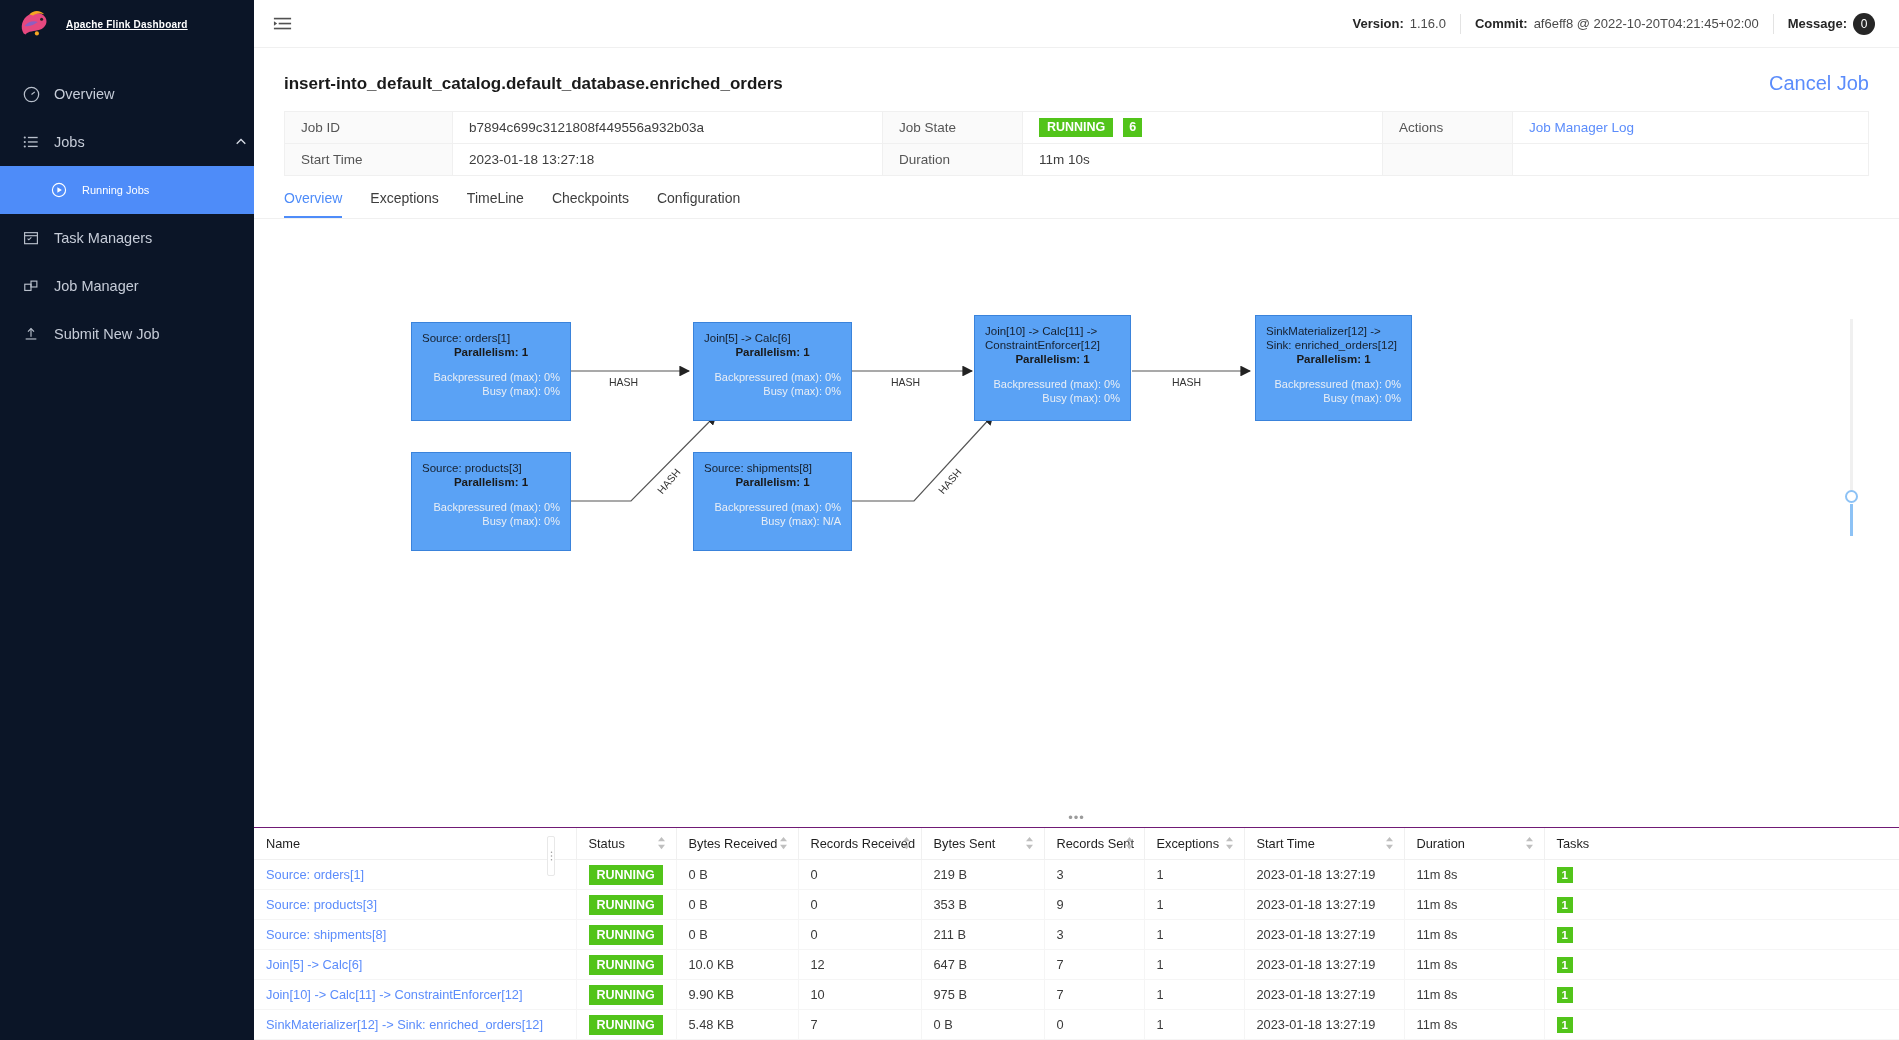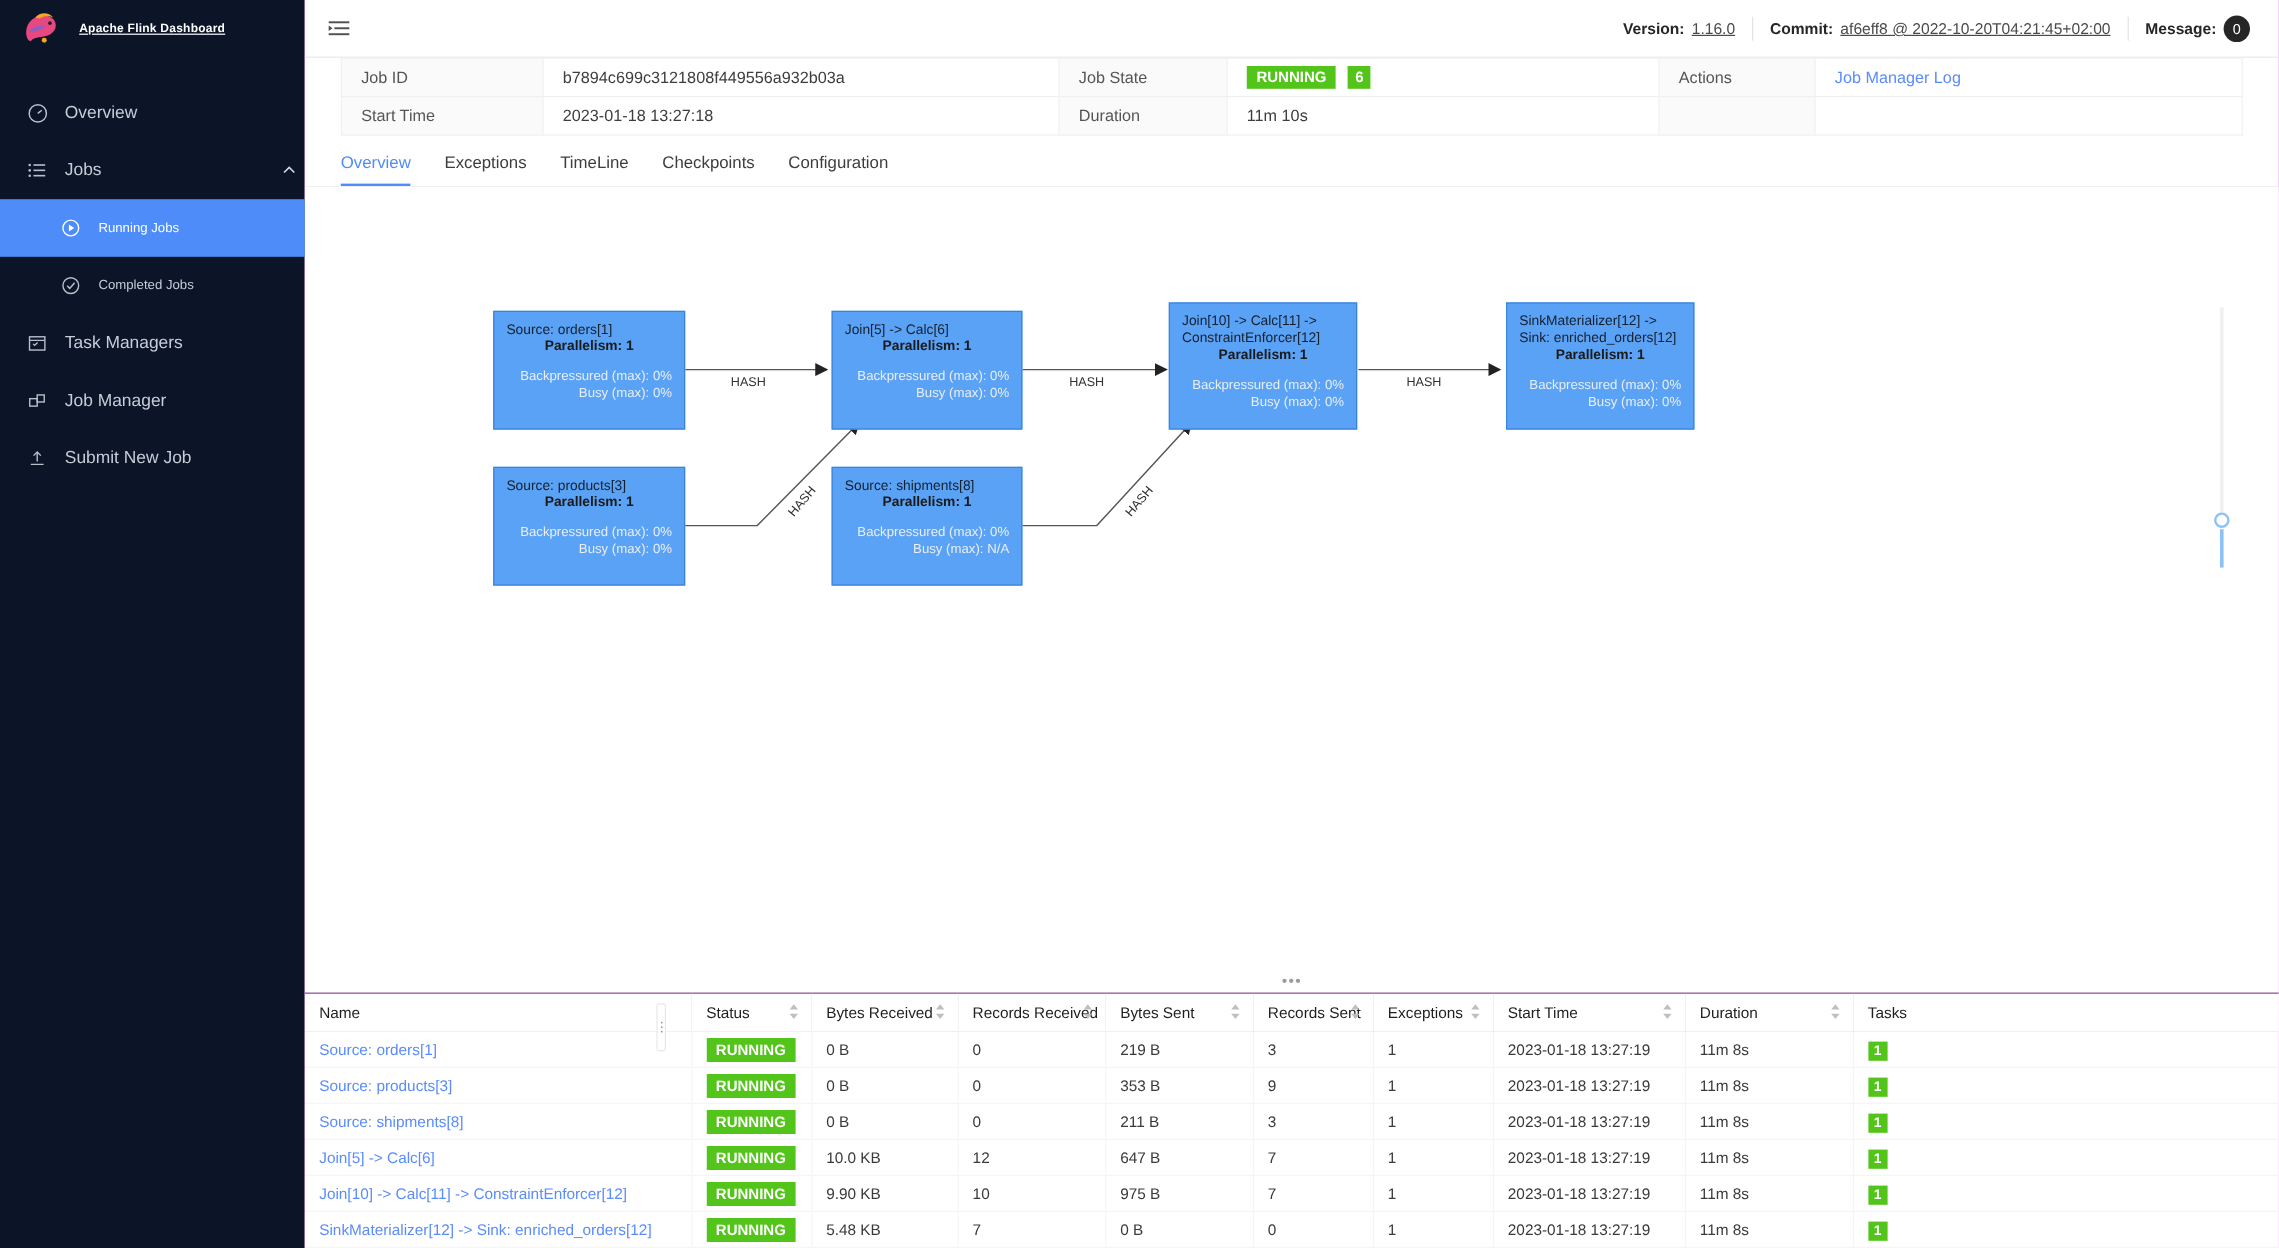--- a/index.html
+++ b/index.html
@@ -40,21 +40,21 @@
   .topbar {
     height: 48px; background: #fff; display: flex; align-items: center;
     padding: 0 24px 0 18px; flex: 0 0 48px;
     border-bottom: 1px solid #f0f0f0;
   }
   .hamburger { width: 22px; height: 22px; cursor: pointer; opacity: .85;}
   .topbar-right { margin-left: auto; display: flex; align-items: center; font-size: 13px; color: #3b3b3b; gap: 0;}
   .meta-seg { padding: 0 14px; display:flex; align-items:center; gap: 6px; border-right: 1px solid #e3e3e3; height: 20px;}
   .meta-seg:last-child { border-right: none; padding-right: 0;}
   .meta-k { font-weight: bold; color: #262626; }
-  .meta-v { color: #4a4a4a; text-decoration: underline; }
+  .meta-v { color: #4a4a4a; }
   .msg-badge {
     width: 22px; height: 22px; border-radius: 50%; background: #262626;
     color: #fff; font-size: 12px; display:flex; align-items:center; justify-content:center;
   }
 
   .content { flex: 1 1 auto; background: #fff; overflow: hidden; display:flex; flex-direction: column;}
   .job-head { display: flex; align-items: center; padding: 24px 30px 16px 30px; }
   .job-title { font-size: 17px; font-weight: bold; color: #1a1a1a; }
   .cancel-job { margin-left: auto; color: #5b8cfb; font-size: 20px; cursor: pointer; }
 
@@ -171,29 +171,20 @@
     <div class="nav-item nav-sub active">
       <span class="ico">
         <svg viewBox="0 0 18 18" width="16" height="16">
             <circle cx="9" cy="9" r="7.4" fill="none" stroke="#ffffff" stroke-width="1.3"></circle>
             <path d="M7.2 5.8 L12.2 9 L7.2 12.2 Z" fill="#ffffff"></path>
           </svg>
       </span>
       <span class="label">Running Jobs</span>
     </div>
 
-    <div class="nav-item nav-sub">
-      <span class="ico">
-        <svg viewBox="0 0 18 18" width="16" height="16">
-            <circle cx="9" cy="9" r="7.4" fill="none" stroke="#b9c0cc" stroke-width="1.3"></circle>
-            <path d="M5.6 9.2 L8 11.6 L12.6 6.4" fill="none" stroke="#b9c0cc" stroke-width="1.4"></path>
-          </svg>
-      </span>
-      <span class="label">Completed Jobs</span>
-    </div>
 
     <div class="nav-item">
       <span class="ico">
         <svg viewBox="0 0 18 18" width="16" height="16">
             <rect x="1.8" y="3" width="14.4" height="12.4" fill="none" stroke="#b9c0cc" stroke-width="1.3"></rect>
             <path d="M1.8 6.4 H16.2" stroke="#b9c0cc" stroke-width="1.3"></path>
             <path d="M5.2 9.6 L6.6 11 L9.4 8.4" fill="none" stroke="#b9c0cc" stroke-width="1.2"></path>
           </svg>
       </span>
       <span class="label">Task Managers</span>
@@ -247,20 +238,24 @@
       </div>
       <div class="meta-seg">
         <span class="meta-k">Message:</span>
         <span class="msg-badge">0</span>
       </div>
     </div>
   </div>
 
   <div class="content">
 
+    <div class="job-head">
+      <div class="job-title">insert-into_default_catalog.default_database.enriched_orders</div>
+      <div class="cancel-job">Cancel Job</div>
+    </div>
 
     <div class="info-wrap">
       <table class="info-table">
         <colgroup>
             <col class="col-k1">
             <col class="col-v1">
             <col class="col-k2">
             <col class="col-v2">
             <col class="col-k3">
             <col class="col-v3">

